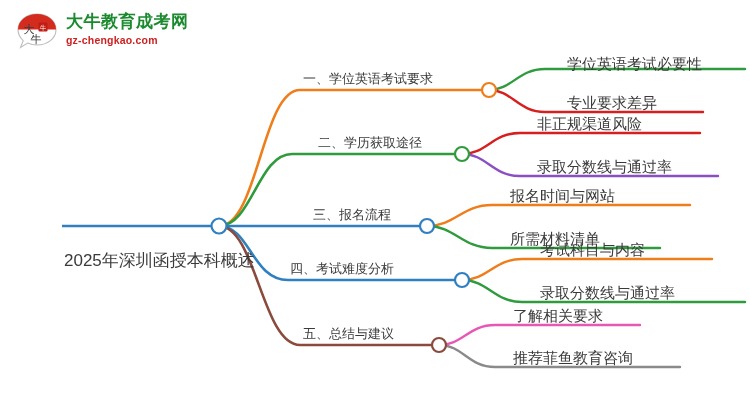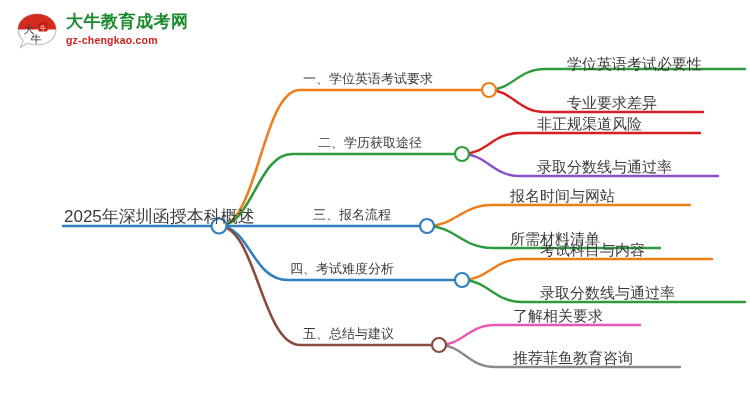--- a/index.html
+++ b/index.html
@@ -75,20 +75,21 @@
   
   .label {
     position: absolute;
     white-space: nowrap;
     color: #3a3a3a;
     line-height: 1;
   }
   .label-root {
     font-size: 17px;
     color: #3a3a3a;
+    margin-top: 44px;
   }
   .label-l1 {
     font-size: 13px;
     color: #3a3a3a;
   }
   .label-l2 {
     font-size: 15px;
     color: #3a3a3a;
   }
 </style>

